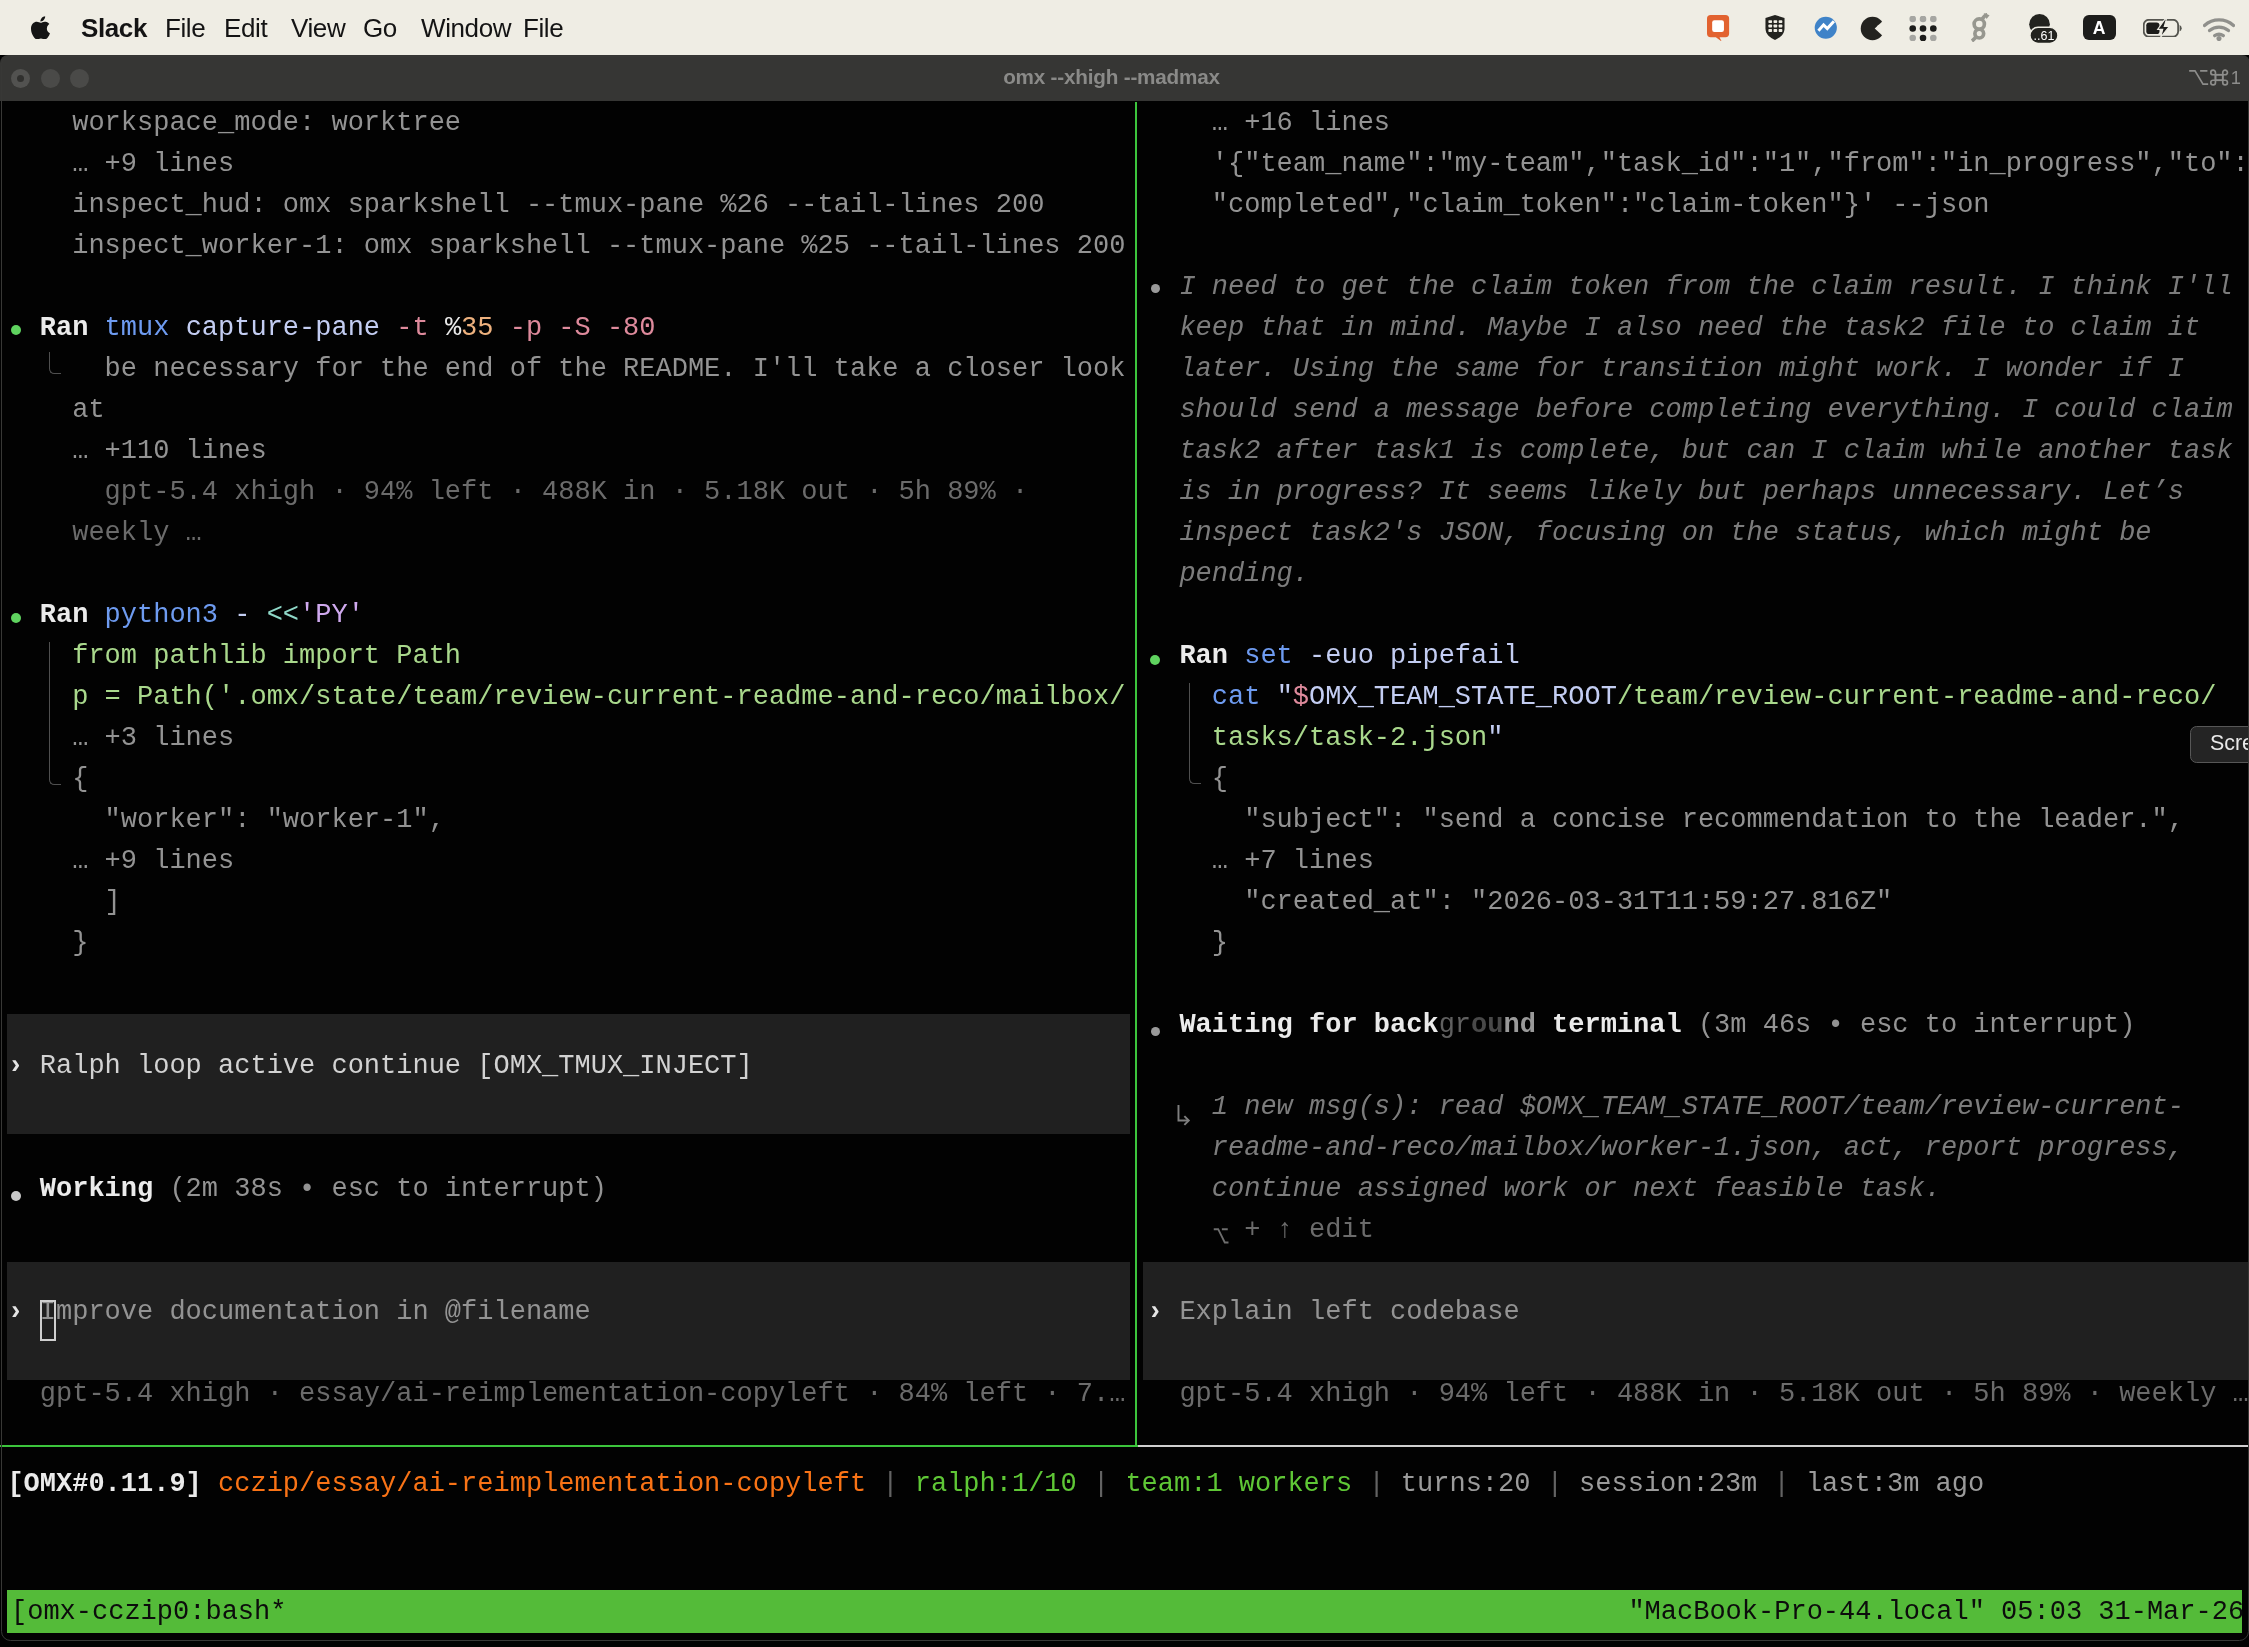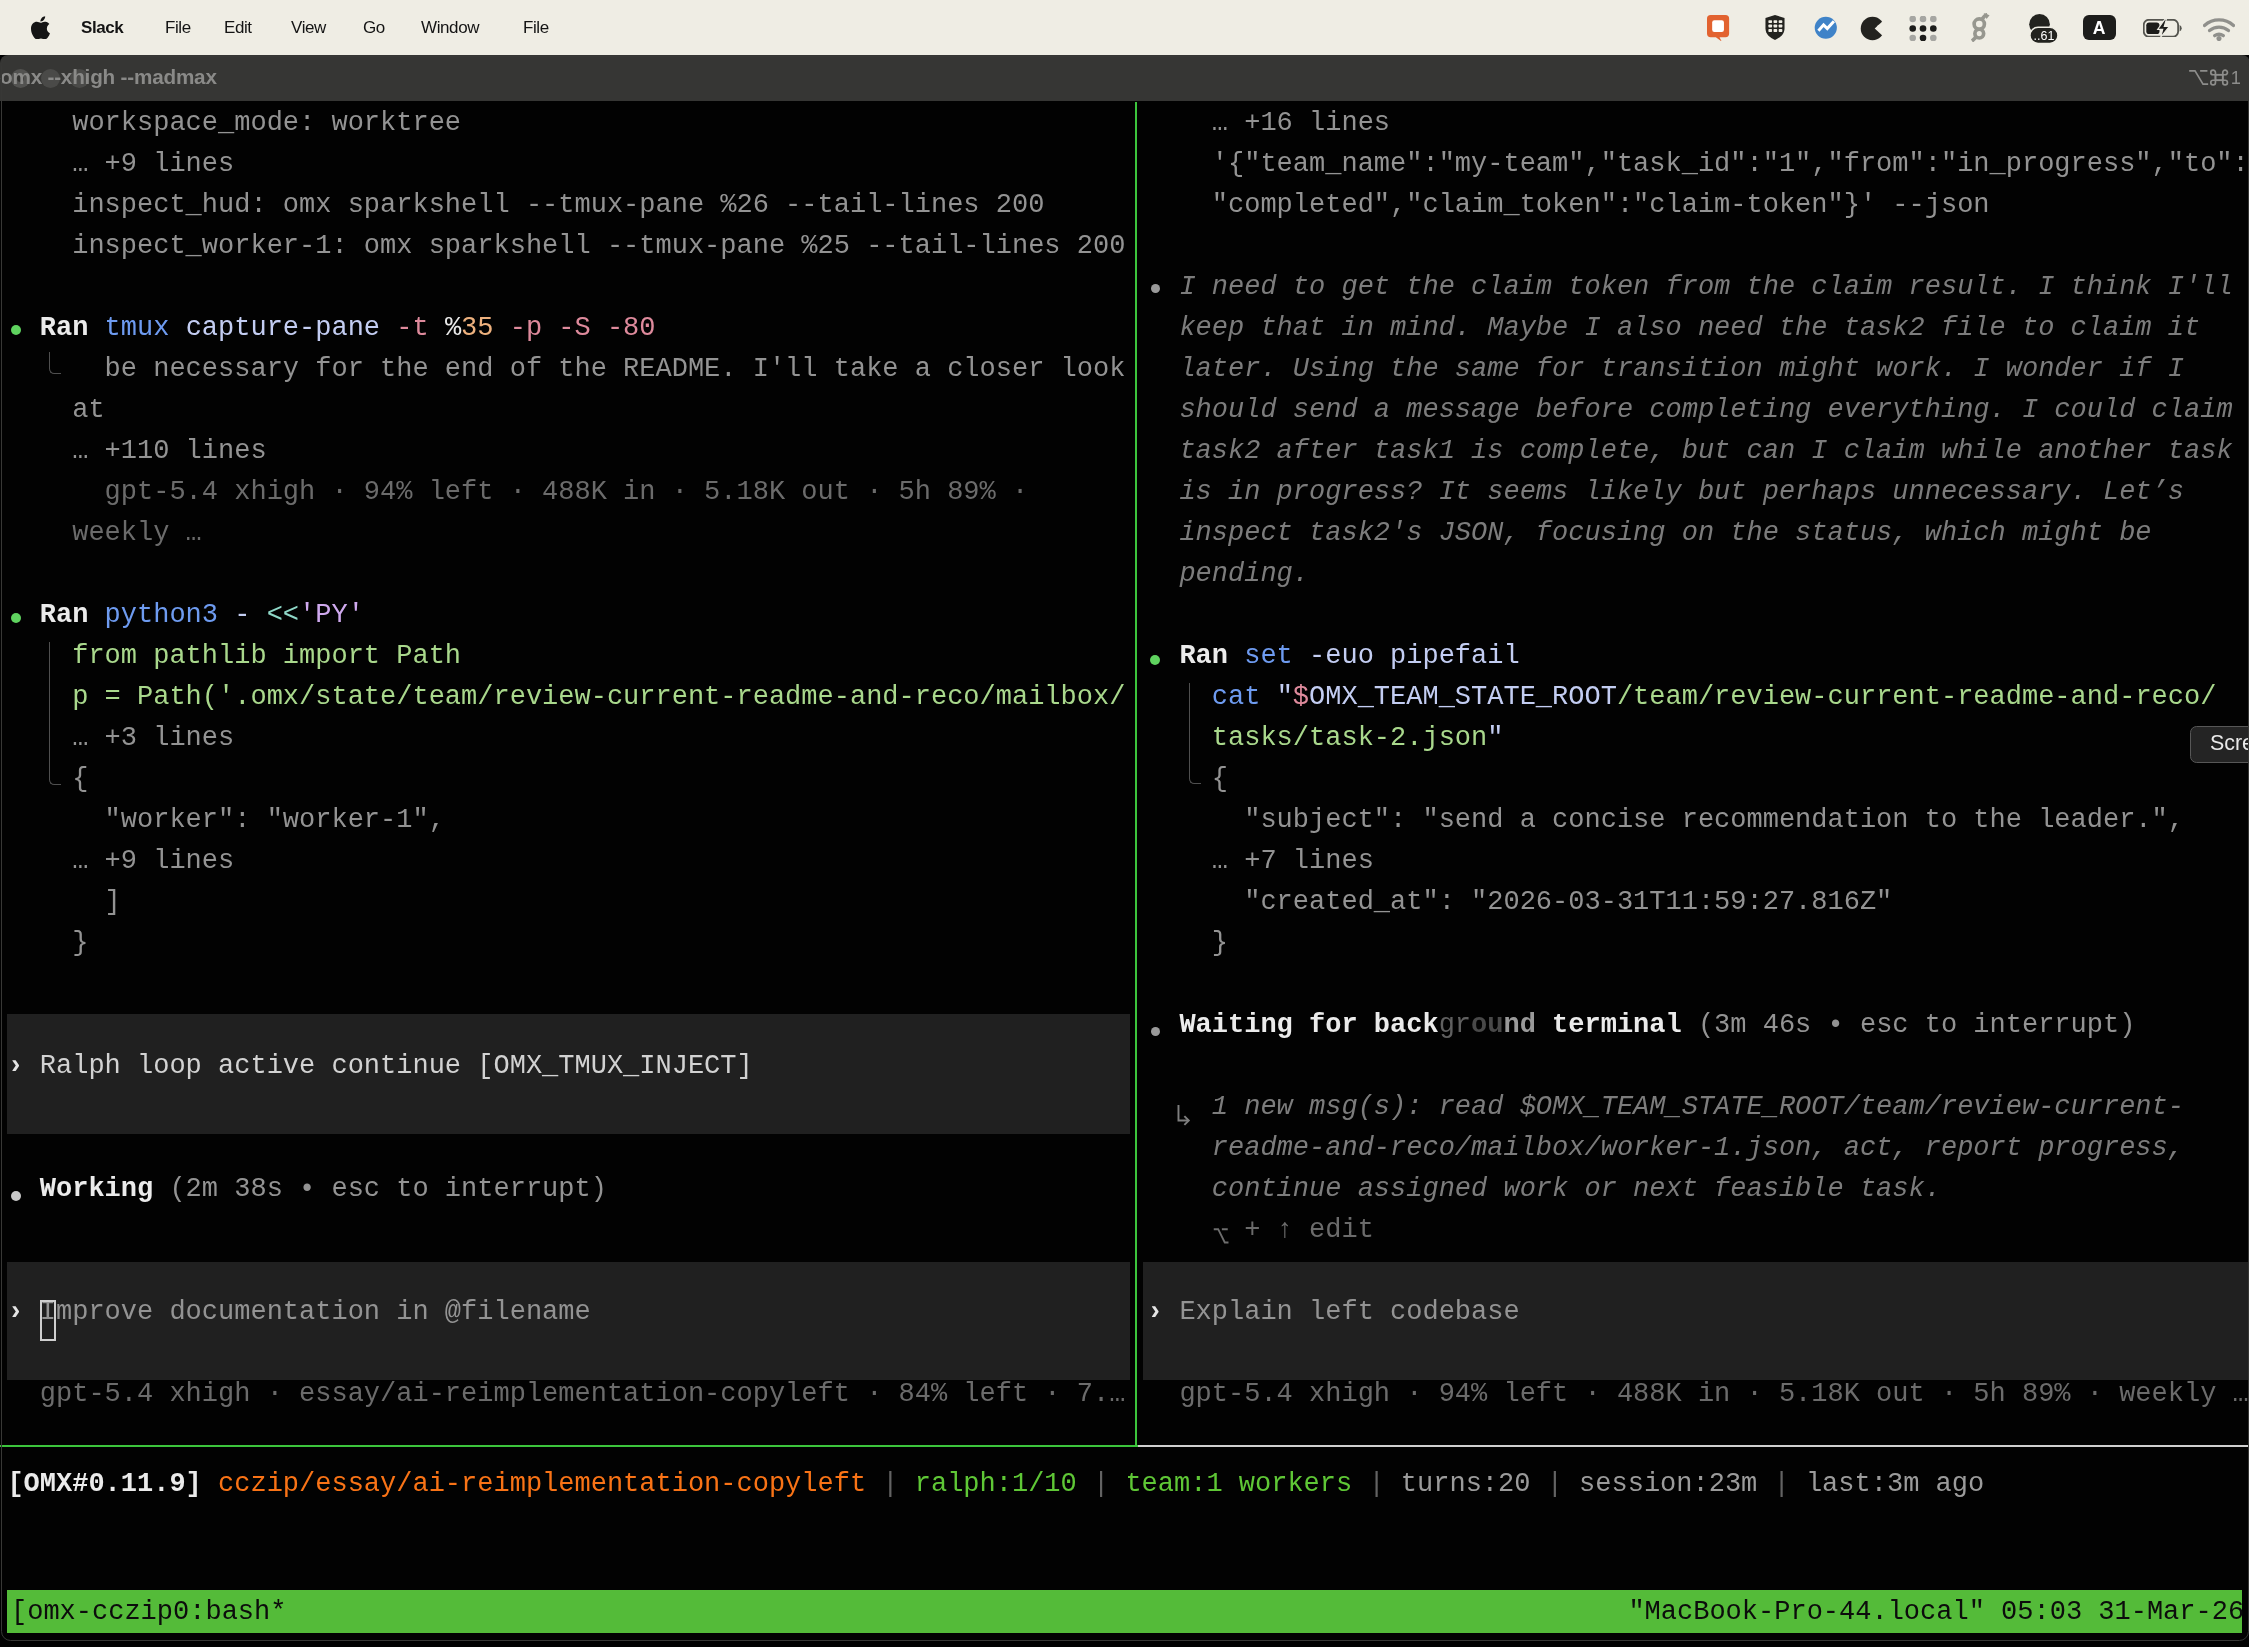--- a/index.html
+++ b/index.html
@@ -1,22 +1,22 @@
 <!DOCTYPE html>
 <html style="font-size:11.8px"><head><meta charset="utf-8">
 <style>
 html,body{margin:0;padding:0;background:#020202;width:2250px;height:1648px;overflow:hidden;position:relative}
 body{font-family:"Liberation Sans",sans-serif}
 .mono{font-family:"Liberation Mono",monospace;font-size:27px;line-height:41px;color:#939393;margin:0;position:absolute;white-space:pre}
 #menubar{position:absolute;left:0;top:0;width:2250px;height:55px;background:#efede4}
-.mi{position:absolute;top:0;height:62px;line-height:56px;font-size:17px;letter-spacing:-0.4px;color:#141414}
+.mi{position:absolute;top:0;height:62px;line-height:56px;font-size:26px;letter-spacing:-0.4px;color:#141414}
 .ic{position:absolute}
 #titlebar{position:absolute;left:0;top:55px;width:2250px;height:46px;background:#363634;border-radius:8px 8px 0 0}
 #titlebar .tl{position:absolute;border-radius:50%;width:19px;height:19px;top:14px}
-#title{position:absolute;top:0;left:0;width:2223px;text-align:left;line-height:44px;font-size:20.7px;font-weight:bold;color:#8a8a88;letter-spacing:-0.2px}
+#title{position:absolute;top:0;left:0;width:2223px;text-align:center;line-height:44px;font-size:20.7px;font-weight:bold;color:#8a8a88;letter-spacing:-0.2px}
 .box{position:absolute;background:#202020} .w{color:#ebebeb;font-weight:bold} .w2{color:#9a9a9a;font-weight:bold}
 .wt{color:#e8e8e8}
 .bl{color:#6e9bf0} .lv{color:#c3cdf2} .rs{color:#de8a9c} .or{color:#edb17e}
 .cg{color:#a9d88c} .cy2{color:#8fd8c8} .pu{color:#cfa9ee}
 .gr{color:#939393} .dm{color:#6b6b6b}
 .it{font-style:italic;color:#7c7c7c}
 .sh1{color:#606060;font-weight:normal} .sh2{color:#494949;font-weight:bold}
 .ar{color:#e4e4e4;font-weight:bold} .bx1{color:#d2d2d2}
 .cy{color:#f97316} .sg{color:#5fc736} .st2{color:#9b9b9b} .sep{color:#636363}
 </style></head>

